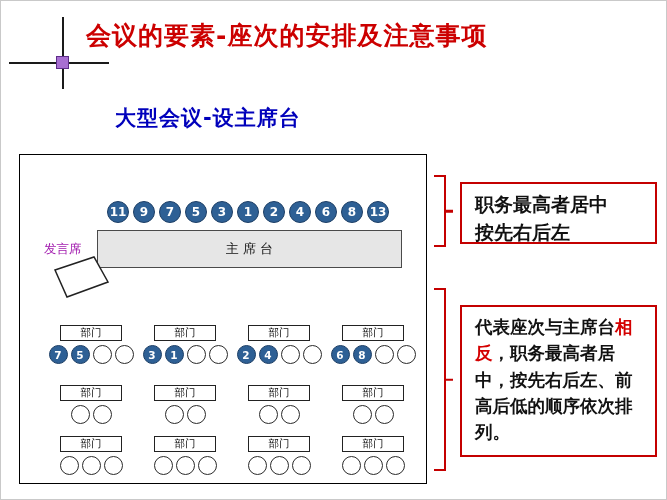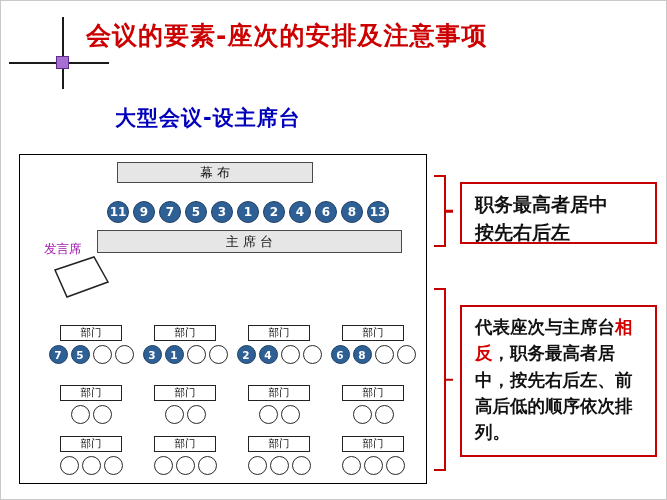--- a/index.html
+++ b/index.html
@@ -14,21 +14,21 @@
   .xh-v{position:absolute;left:61px;top:16px;width:2px;height:72px;background:#1a1a1a;}
   .grip{position:absolute;left:55px;top:55px;width:13px;height:13px;background:#a86fd2;border:1.5px solid #5e2d8a;box-sizing:border-box;}
   
   .page-title{position:absolute;left:85px;top:18px;font-size:25px;font-weight:bold;letter-spacing:1px;}
   .section-title{position:absolute;left:114px;top:103px;font-size:21px;font-weight:bold;letter-spacing:1px;}
   
   .diagram{position:absolute;left:18px;top:153px;width:408px;height:330px;border:1.5px solid #000;box-sizing:border-box;background:#fff;}
   .panel{position:absolute;background:#e6e6e6;border:1px solid #4a4a4a;box-sizing:border-box;
          display:flex;align-items:center;justify-content:center;font-size:13px;color:#111;}
   .curtain{left:97px;top:7px;width:196px;height:21px;}
-  .rostrum{left:77px;top:75px;width:305px;height:23px;}
+  .rostrum{left:77px;top:75px;width:305px;height:38px;}
   .speaker-label{position:absolute;left:24px;top:86px;font-size:12.5px;color:#a21caf;}
   .podium-svg{position:absolute;left:32px;top:100px;}
   
   .seat{box-sizing:border-box;border-radius:50%;display:flex;align-items:center;justify-content:center;
         font-weight:bold;flex:0 0 auto;}
   .seat.num{background:#2e6095;color:#fff;border:1px solid #1d3f66;}
   .seat.empty{background:#fff;border:1.3px solid #2a2a2a;}
   .rostrum-row{position:absolute;left:87px;top:46px;display:flex;gap:4px;}
   .rostrum-row .seat{width:22px;height:22px;font-size:12px;}
   
@@ -59,23 +59,20 @@
 <div class="stage">
 
   <div class="xh-h"></div>
   <div class="xh-v"></div>
   <div class="grip"></div>
 
   <div class="page-title" style="color:#cc0000;">会议的要素-座次的安排及注意事项</div>
   <div class="section-title" style="color:#0000bb;">大型会议-设主席台</div>
 
   <div class="diagram">
-    <div class="panel curtain">
-      <span>幕  布</span>
-    </div>
 
     <div class="rostrum-row">
         <div class="seat num">11</div>
         <div class="seat num">9</div>
         <div class="seat num">7</div>
         <div class="seat num">5</div>
         <div class="seat num">3</div>
         <div class="seat num">1</div>
         <div class="seat num">2</div>
         <div class="seat num">4</div>

